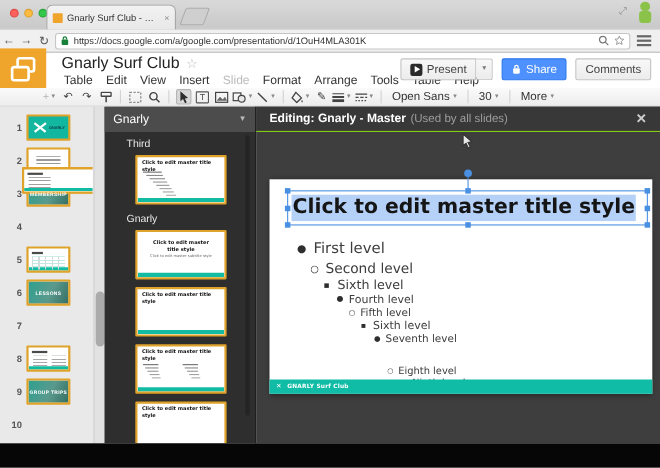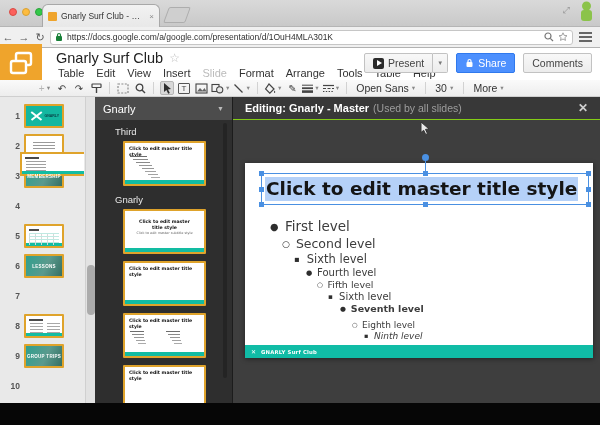--- a/index.html
+++ b/index.html
@@ -197,21 +197,21 @@
 
   .bullets { position:absolute; left:20px; top:55px; width:300px; }
   .bl { font-family:"DejaVu Sans", sans-serif; color:#3c3c3c; white-space:nowrap; }
   .bm { display:inline-block; width:1.1em; font-size:72%; vertical-align:8%; color:#2e2e2e; }
   .lv1{font-size:13.5px; padding-left:5px;  margin-bottom:2px;}
   .lv2{font-size:12.5px; padding-left:17px; margin-bottom:1px;}
   .lv3{font-size:11.5px; padding-left:29px; margin-bottom:1px;}
   .lv4{font-size:10px;   padding-left:41px; margin-bottom:1px;}
   .lv5{font-size:9.5px;  padding-left:52px; margin-bottom:1px;}
   .lv6{font-size:10px;  padding-left:63px; margin-bottom:1px;}
-  .lv7{font-size:9.5px;  padding-left:75px; margin-bottom:6px;font-weight:bold;}
+  .lv7{font-size:9.5px;  padding-left:75px; margin-bottom:19px;}
   .lv8{font-size:9px;    padding-left:87px; margin-bottom:1px;}
   .lv9{font-size:9px;    padding-left:99px;font-style:italic;}
 
   .slide-footer { position:absolute; left:0; right:0; bottom:0; height:13px; background:#10bca6;
     display:flex; align-items:center; padding-left:6px; gap:5px; }
   .footer-x { color:#fff; font-size:6px; line-height:1; }
   .footer-text { color:#fff; font-family:"DejaVu Sans", sans-serif; font-weight:bold;
     font-size:5.3px; letter-spacing:.2px; }
 
   .cursor { position:absolute; left:187px; top:24px; z-index:5; }

